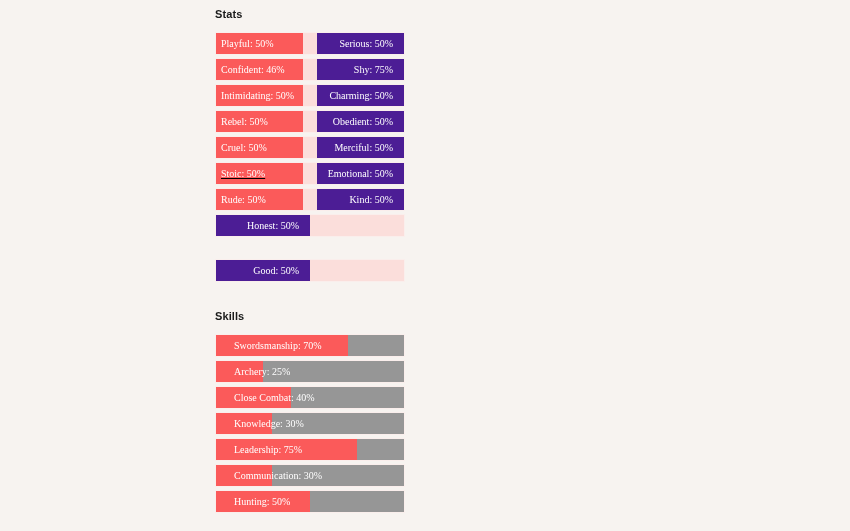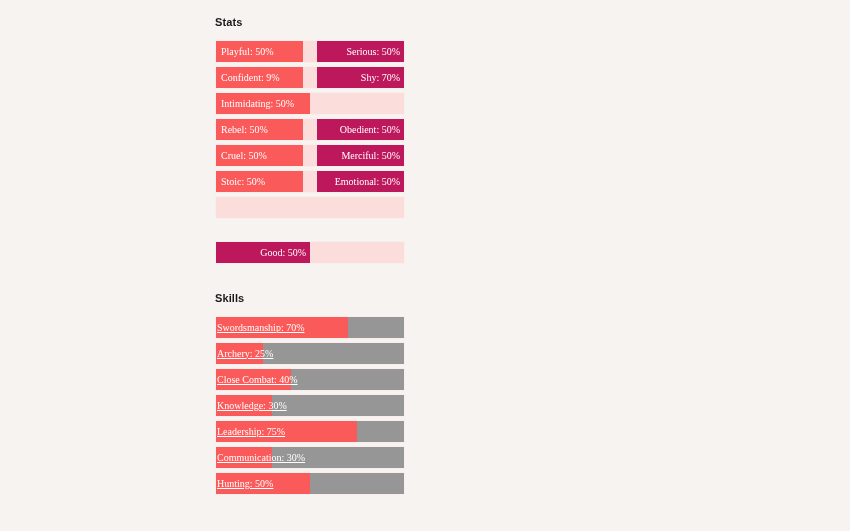--- a/index.html
+++ b/index.html
@@ -20,21 +20,21 @@
     top: 0;
     width: 188px;
   }
   .section-heading {
     font-family: "Liberation Sans", sans-serif;
     font-size: 11px;
     font-weight: bold;
     color: #1a1a1a;
     letter-spacing: 0.1px;
   }
-  #heading-stats { margin: 0; padding-top: 16px; padding-bottom: 0; }
+  #heading-stats { margin: 0; padding-top: 8px; padding-bottom: 0; }
   #heading-skills { margin: 0; padding-top: 0; padding-bottom: 0; }
 
   .bar-list { margin: 0; padding: 0; list-style: none; }
 
   
   .bar-outer {
     position: relative;
     width: 188px;
     height: 21px;
     margin-bottom: 3px;
@@ -56,23 +56,23 @@
     box-sizing: border-box;
     overflow: hidden;
     white-space: nowrap;
   }
   .half-left {
     background: #fb5a5a;
     justify-content: flex-start;
     padding-left: 5px;
   }
   .half-right {
-    background: #be185d;
+    background: #4c1d95;
     justify-content: flex-end;
-    padding-right: 4px;
+    padding-right: 11px;
   }
   .bar-label {
     font-size: 10px;
     line-height: 10px;
     color: #ffffff;
     white-space: nowrap;
   }
 
   
   .bar-track {
@@ -84,25 +84,24 @@
     background: #969696;
     overflow: hidden;
   }
   .bar-fill {
     position: absolute;
     left: 0; top: 0; bottom: 0;
     background: #fb5a5a;
   }
   .bar-track .bar-label {
     position: absolute;
-    left: 1px;
+    left: 18px;
     top: 50%;
     transform: translateY(-50%);
     z-index: 2;
-    text-decoration: underline;
   }
 
   .spacer-mid { height: 19px; }
   .spacer-section { height: 25px; }
   .spacer-after-heading { height: 12px; }
 </style>
 </head>
 <body>
 
 <div class="page">
@@ -118,32 +117,35 @@
             <span class="bar-label">Playful: 50%</span>
           </div>
           <div class="half half-right" style="width: 50%;">
             <span class="bar-label">Serious: 50%</span>
           </div>
         </div>
       </li>
       <li class="bar-outer">
         <div class="bar-dual">
           <div class="half half-left" style="width: 50%;">
-            <span class="bar-label">Confident: 9%</span>
-          </div>
-          <div class="half half-right" style="width: 50%;">
-            <span class="bar-label">Shy: 70%</span>
+            <span class="bar-label">Confident: 46%</span>
+          </div>
+          <div class="half half-right" style="width: 50%;">
+            <span class="bar-label">Shy: 75%</span>
           </div>
         </div>
       </li>
       <li class="bar-outer">
         <div class="bar-dual">
           <div class="half half-left" style="width: 50%; align-items: center;">
             <span class="bar-label">Intimidating: 50%</span>
           </div>
+          <div class="half half-right" style="width: 50%;">
+            <span class="bar-label">Charming: 50%</span>
+          </div>
         </div>
       </li>
       <li class="bar-outer">
         <div class="bar-dual">
           <div class="half half-left" style="width: 50%;">
             <span class="bar-label">Rebel: 50%</span>
           </div>
           <div class="half half-right" style="width: 50%; align-items: center;">
             <span class="bar-label">Obedient: 50%</span>
           </div>
@@ -154,30 +156,43 @@
           <div class="half half-left" style="width: 50%;">
             <span class="bar-label">Cruel: 50%</span>
           </div>
           <div class="half half-right" style="width: 50%;">
             <span class="bar-label">Merciful: 50%</span>
           </div>
         </div>
       </li>
       <li class="bar-outer">
         <div class="bar-dual">
-          <div class="half half-left" style="width: 50%;">
+          <div class="half half-left" style="width: 50%; text-decoration: underline;">
             <span class="bar-label">Stoic: 50%</span>
           </div>
           <div class="half half-right" style="width: 50%;">
             <span class="bar-label">Emotional: 50%</span>
           </div>
         </div>
       </li>
       <li class="bar-outer">
         <div class="bar-dual">
+          <div class="half half-left" style="width: 50%;">
+            <span class="bar-label">Rude: 50%</span>
+          </div>
+          <div class="half half-right" style="width: 50%;">
+            <span class="bar-label">Kind: 50%</span>
+          </div>
+        </div>
+      </li>
+      <li class="bar-outer">
+        <div class="bar-dual">
+          <div class="half half-right" style="width: 50%;">
+            <span class="bar-label">Honest: 50%</span>
+          </div>
         </div>
       </li>
     </ul>
 
   <div class="spacer-mid"></div>
 
   <ul class="bar-list" id="alignment-list">
       <li class="bar-outer">
         <div class="bar-dual">
           <div class="half half-right" style="width: 50%;">

